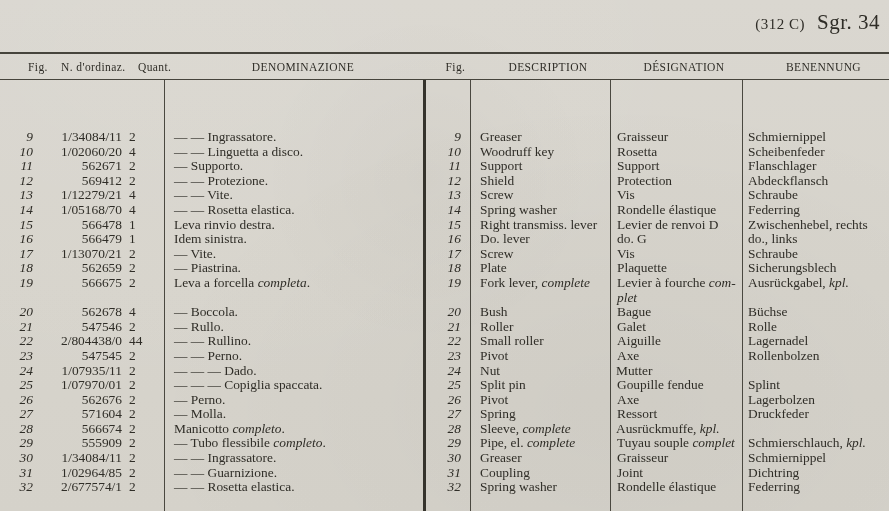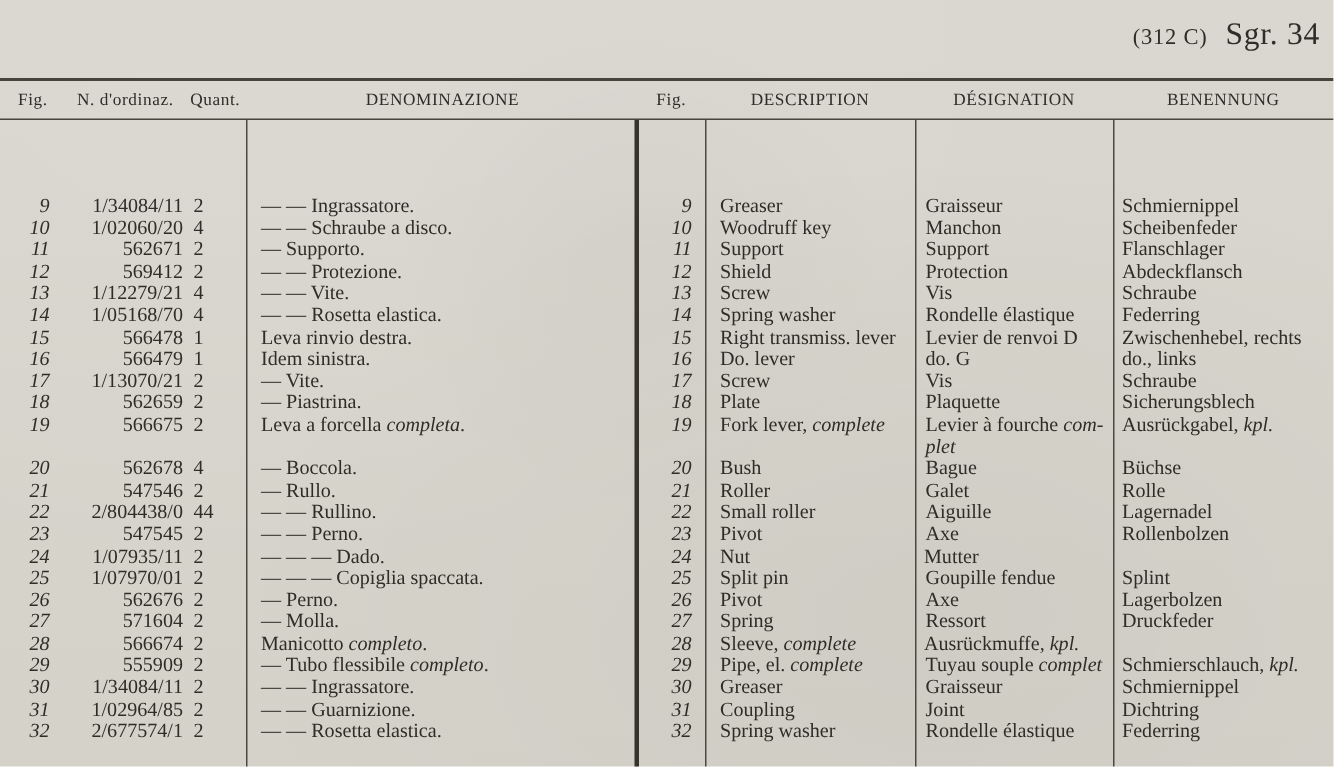--- a/index.html
+++ b/index.html
@@ -28,21 +28,21 @@
     display:grid;
     grid-template-columns:45px 77px 43px 260px 45px 140px 132px 147px;
     height:25px;
     border-top:2px solid #46443c;
     border-bottom:1.5px solid #46443c;
     align-items:center;
     font-size:11.5px;
     letter-spacing:0.4px;
     white-space:nowrap;
   }
-  .th{text-align:center;overflow:visible;}
+  .th{text-align:center;overflow:visible;margin-left:16px;}
   .th.left{text-align:left;padding-left:12px;}
   .tbody{position:relative;height:432px;overflow:hidden;}
   .vline{position:absolute;top:0;bottom:0;width:1px;background:#4a4840;}
   .vline.header-span{top:-25px;}
   .vline.mid{width:3px;background:#35332c;}
   .rowgroup{position:relative;}
   .rowgroup.first{padding-top:50px;}
   .rowgroup.second{margin-top:0;}
   .row{
     display:grid;
@@ -98,24 +98,24 @@
             <div class="cell c-den"><span>— — Ingrassatore.</span></div>
             <div class="cell c-rfig"><span>9</span></div>
             <div class="cell c-desc"><span>Greaser</span></div>
             <div class="cell c-desig"><span>Graisseur</span></div>
             <div class="cell c-ben"><span>Schmiernippel</span></div>
           </div>
           <div class="row">
             <div class="cell c-fig"><span>10</span></div>
             <div class="cell c-ord"><span>1/02060/20</span></div>
             <div class="cell c-qty"><span>4</span></div>
-            <div class="cell c-den"><span>— — Schraube a disco.</span></div>
+            <div class="cell c-den"><span>— — Linguetta a disco.</span></div>
             <div class="cell c-rfig"><span>10</span></div>
             <div class="cell c-desc"><span>Woodruff key</span></div>
-            <div class="cell c-desig"><span>Manchon</span></div>
+            <div class="cell c-desig"><span>Rosetta</span></div>
             <div class="cell c-ben"><span>Scheibenfeder</span></div>
           </div>
           <div class="row">
             <div class="cell c-fig"><span>11</span></div>
             <div class="cell c-ord"><span>562671</span></div>
             <div class="cell c-qty"><span>2</span></div>
             <div class="cell c-den"><span>— Supporto.</span></div>
             <div class="cell c-rfig"><span>11</span></div>
             <div class="cell c-desc"><span>Support</span></div>
             <div class="cell c-desig"><span>Support</span></div>

